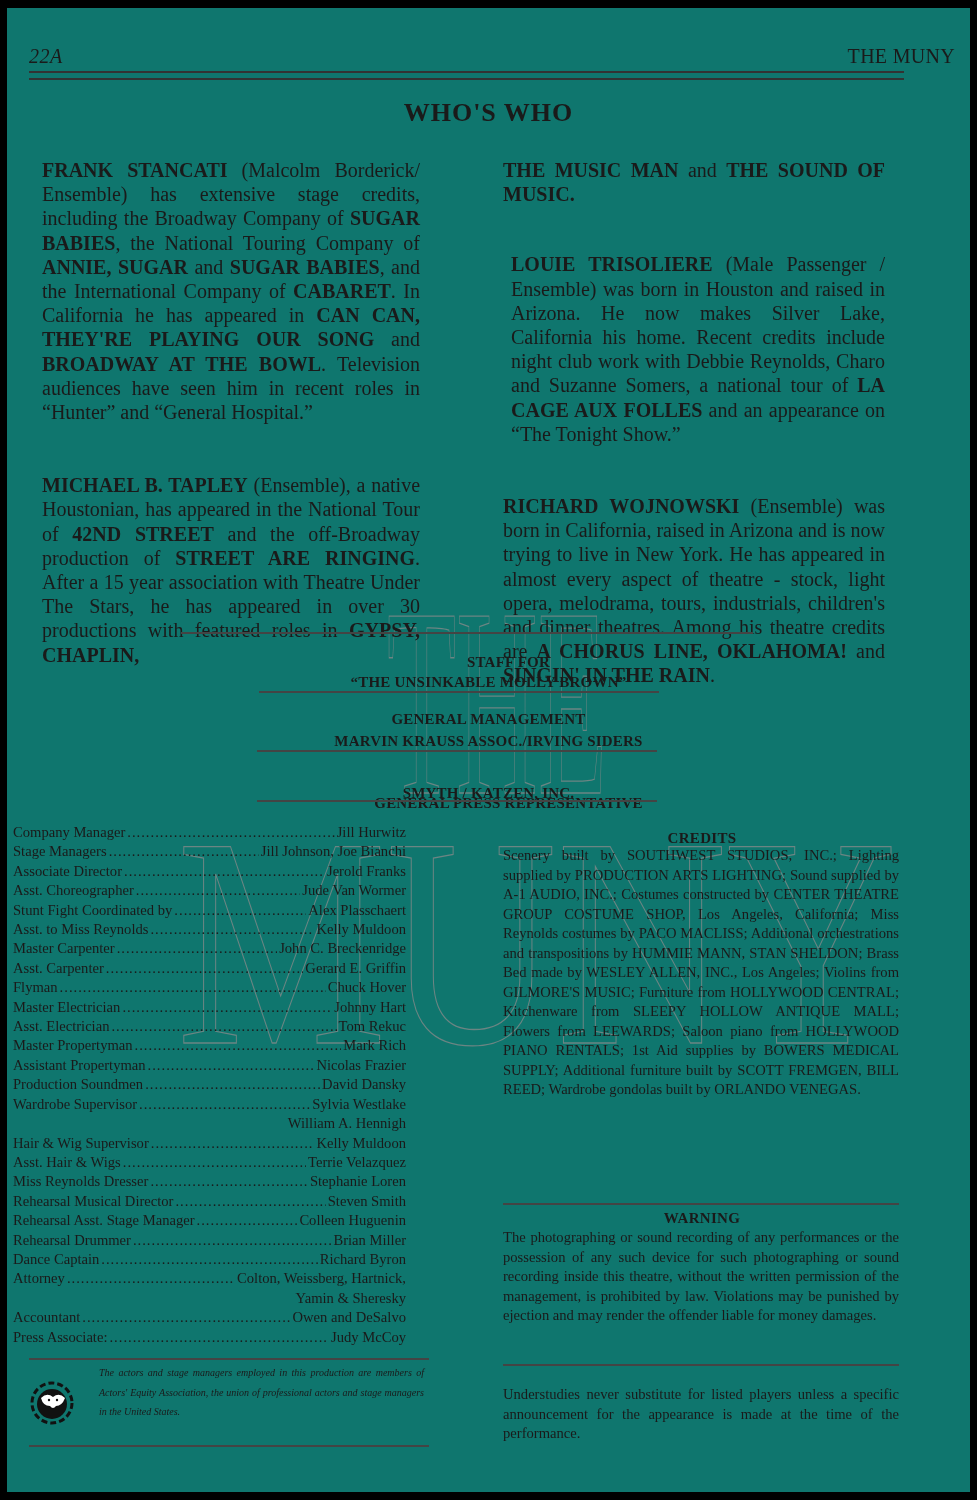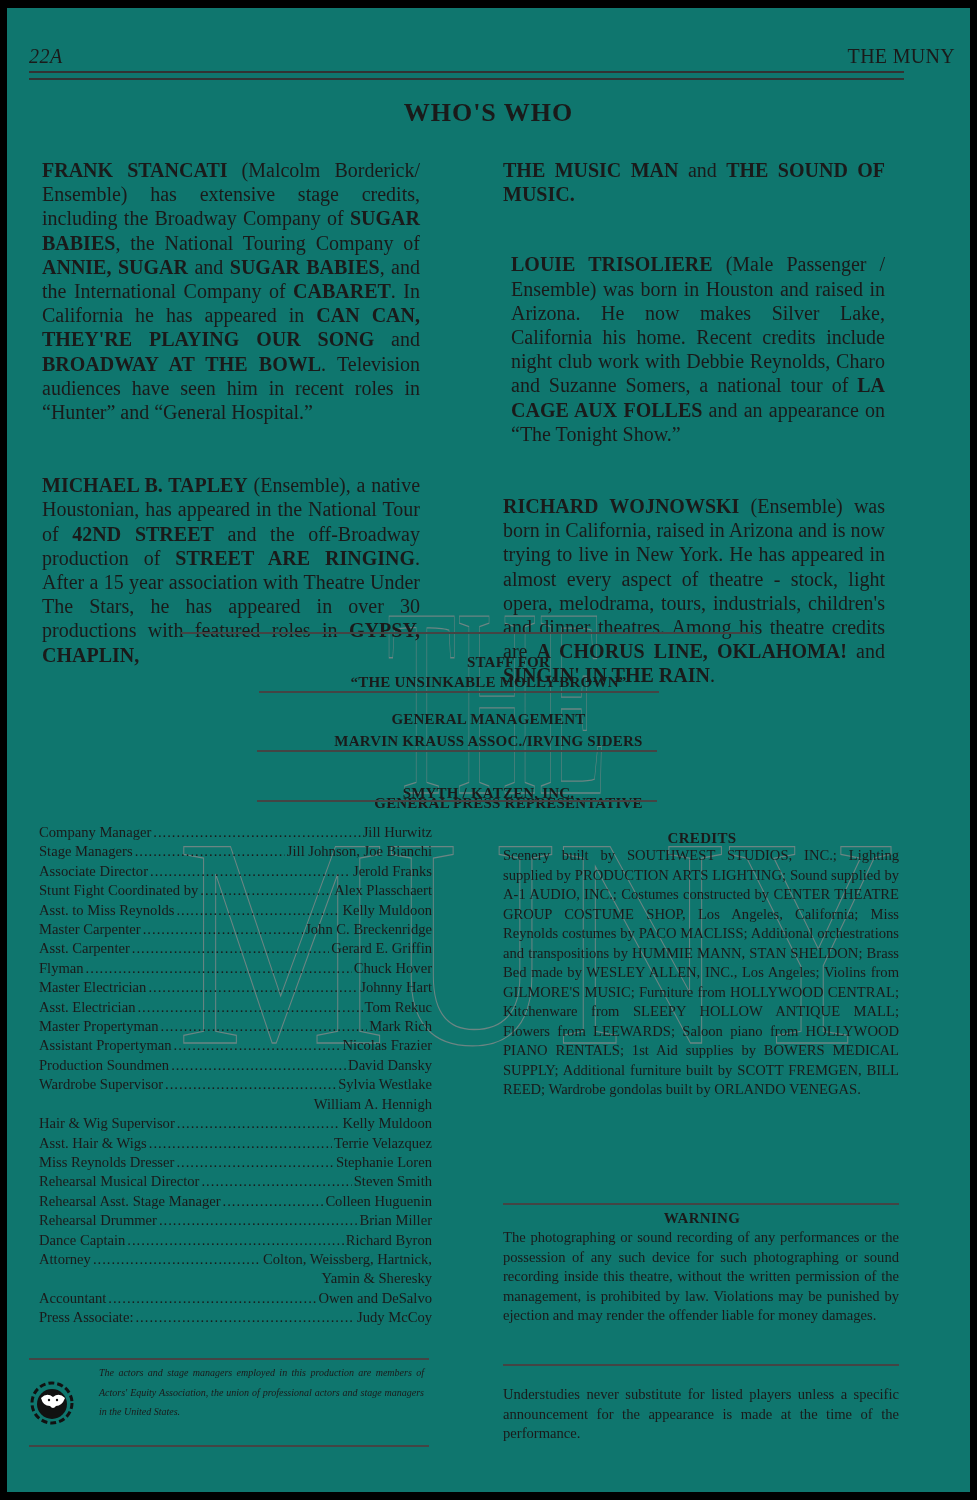--- a/index.html
+++ b/index.html
@@ -19,21 +19,21 @@
   .bio-col b { font-weight:bold; }
   .col-left { left:22px; top:137px; width:404px; }
   .col-right { left:483px; top:137px; width:408px; }
   .gap { height:23px; }
 
   
   .staff-head { left:0; width:963px; text-align:center; font-size:15px; font-weight:bold; line-height:20px; letter-spacing:0.2px; }
   .thin { height:1.5px; background:#444; position:absolute; }
 
   
-  .staff { left:32px; top:815px; width:393px; font-size:14.6px; line-height:19.4px;text-align:right; }
+  .staff { left:6px; top:815px; width:393px; font-size:14.6px; line-height:19.4px;text-align:right; }
   .srow { display:flex; align-items:baseline; white-space:nowrap; }
   .srow .role { flex:0 0 auto; }
   .srow .dots { flex:1 1 auto; overflow:hidden; margin:0 2px; letter-spacing:1px; }
   .srow .dots::after { content:"............................................................................................................................................"; }
   .srow .name { flex:0 0 auto; }
   .srow.cont { justify-content:flex-end; }
 
   
   .equity-text { left:92px; top:1355px; width:325px; font-size:10px; line-height:19.5px; text-align:justify;font-style:italic; }
   .equity-logo { left:22px; top:1372px; width:46px; height:46px; }
@@ -104,20 +104,25 @@
         <span class="role">Stage Managers</span>
         <span class="dots"></span>
         <span class="name">Jill Johnson, Joe Bianchi</span>
       </div>
       <div class="srow">
         <span class="role">Associate Director</span>
         <span class="dots"></span>
         <span class="name">Jerold Franks</span>
       </div>
       <div class="srow">
+        <span class="role">Asst. Choreographer</span>
+        <span class="dots"></span>
+        <span class="name">Jude Van Wormer</span>
+      </div>
+      <div class="srow">
         <span class="role">Stunt Fight Coordinated by</span>
         <span class="dots"></span>
         <span class="name">Alex Plasschaert</span>
       </div>
       <div class="srow">
         <span class="role">Asst. to Miss Reynolds</span>
         <span class="dots"></span>
         <span class="name">Kelly Muldoon</span>
       </div>
       <div class="srow">

